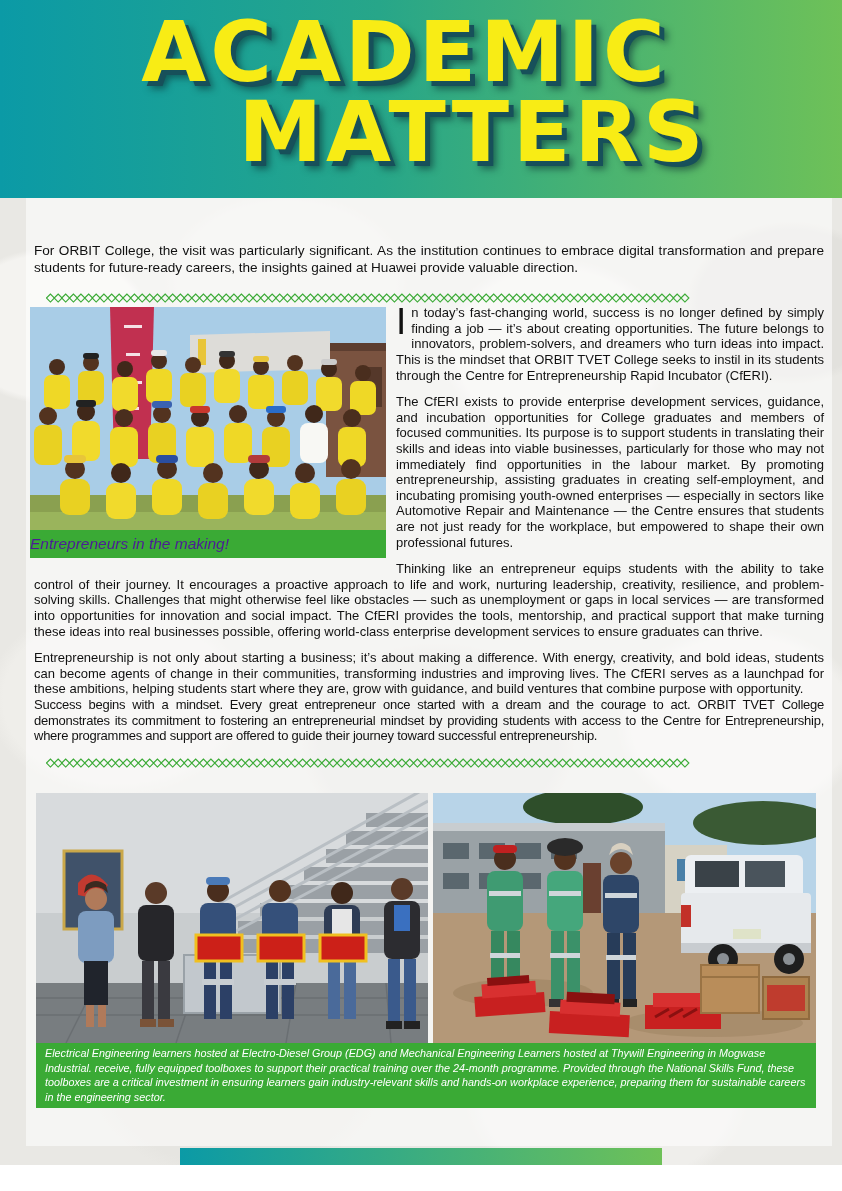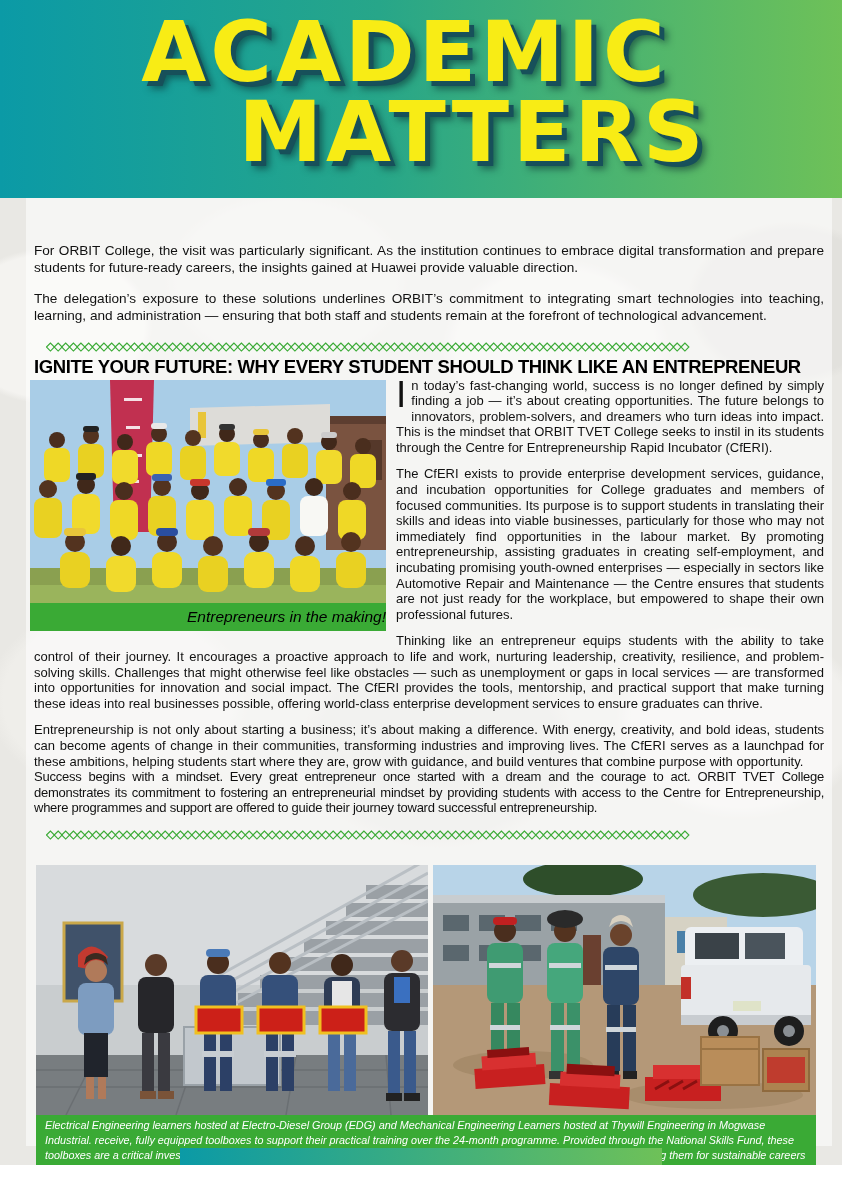--- a/index.html
+++ b/index.html
@@ -43,22 +43,22 @@
   }
   .section-heading{
     font-size:18.5px;font-weight:bold;letter-spacing:-0.4px;color:#000;
     margin:3px 0 0 0;font-family:"Liberation Sans",sans-serif;
   }
   .byline{font-size:9.5px;font-style:italic;font-weight:bold;margin:1px 0 9px 0;}
   .article{overflow:visible;}
   figure.photo-left{float:left;width:356px;margin:2px 10px 4px -4px;}
   figure.photo-left svg{display:block;width:356px;height:223px;}
   figcaption.green-cap{
-    background:#3aaa35;color:#000000;font-style:italic;font-size:15.5px;
-    text-align:right;height:28px;line-height:28px;
+    background:#3aaa35;color:#4c1d95;font-style:italic;font-size:15.5px;
+    text-align:left;height:28px;line-height:28px;
   }
   .dropcap{float:left;font-size:37px;line-height:0.78;margin:3px 5px 0 0;font-weight:normal;}
   .tight-top{margin-top:0;}
   .no-gap{margin-bottom:0;}
   .narrow{letter-spacing:-0.25px;}
   .clear{clear:both;height:0;}
   .photos-row{display:flex;gap:5px;margin:24px 0 0 2px;width:780px;}
   .photos-row svg{display:block;}
   .caption-block{
     width:780px;margin-left:2px;background:#3aaa35;color:#fff;font-style:italic;
@@ -75,25 +75,23 @@
 <div class="page">
 
   <header class="masthead">
     <div class="title-line line1">ACADEMIC</div>
     <div class="title-line line2">MATTERS</div>
   </header>
 
   <main class="content">
 
     <p class="body-text intro">For ORBIT College, the visit was particularly significant. As the institution continues to embrace digital transformation and prepare students for future-ready careers, the insights gained at Huawei provide valuable direction.</p>
-    <p class="body-text intro">The delegation’s exposure to these solutions underlines ORBIT’s commitment to integrating smart technologies into teaching, learning, and administration — ensuring that both staff and students remain at the forefront of technological advancement.</p>
 
     <div class="divider">◇◇◇◇◇◇◇◇◇◇◇◇◇◇◇◇◇◇◇◇◇◇◇◇◇◇◇◇◇◇◇◇◇◇◇◇◇◇◇◇◇◇◇◇◇◇◇◇◇◇◇◇◇◇◇◇◇◇◇◇◇◇◇◇◇◇◇◇◇◇◇◇◇◇◇◇◇◇◇◇◇◇◇◇</div>
 
-    <h1 class="section-heading">IGNITE YOUR FUTURE: WHY EVERY STUDENT SHOULD THINK LIKE AN ENTREPRENEUR</h1>
 
     <section class="article">
       <figure class="photo-left">
         <svg viewBox="0 0 356 223">
           <rect x="0" y="0" width="356" height="223" fill="#a9cde7"></rect>
           <rect x="296" y="42" width="60" height="128" fill="#7a5340"></rect>
           <rect x="296" y="36" width="60" height="8" fill="#5d3e30"></rect>
           <polygon points="160,28 300,24 300,62 160,66" fill="#dddcd8"></polygon>
           <rect x="330" y="60" width="22" height="40" fill="#55382a"></rect>
           <polygon points="80,0 124,0 120,152 84,152" fill="#c13050"></polygon>

